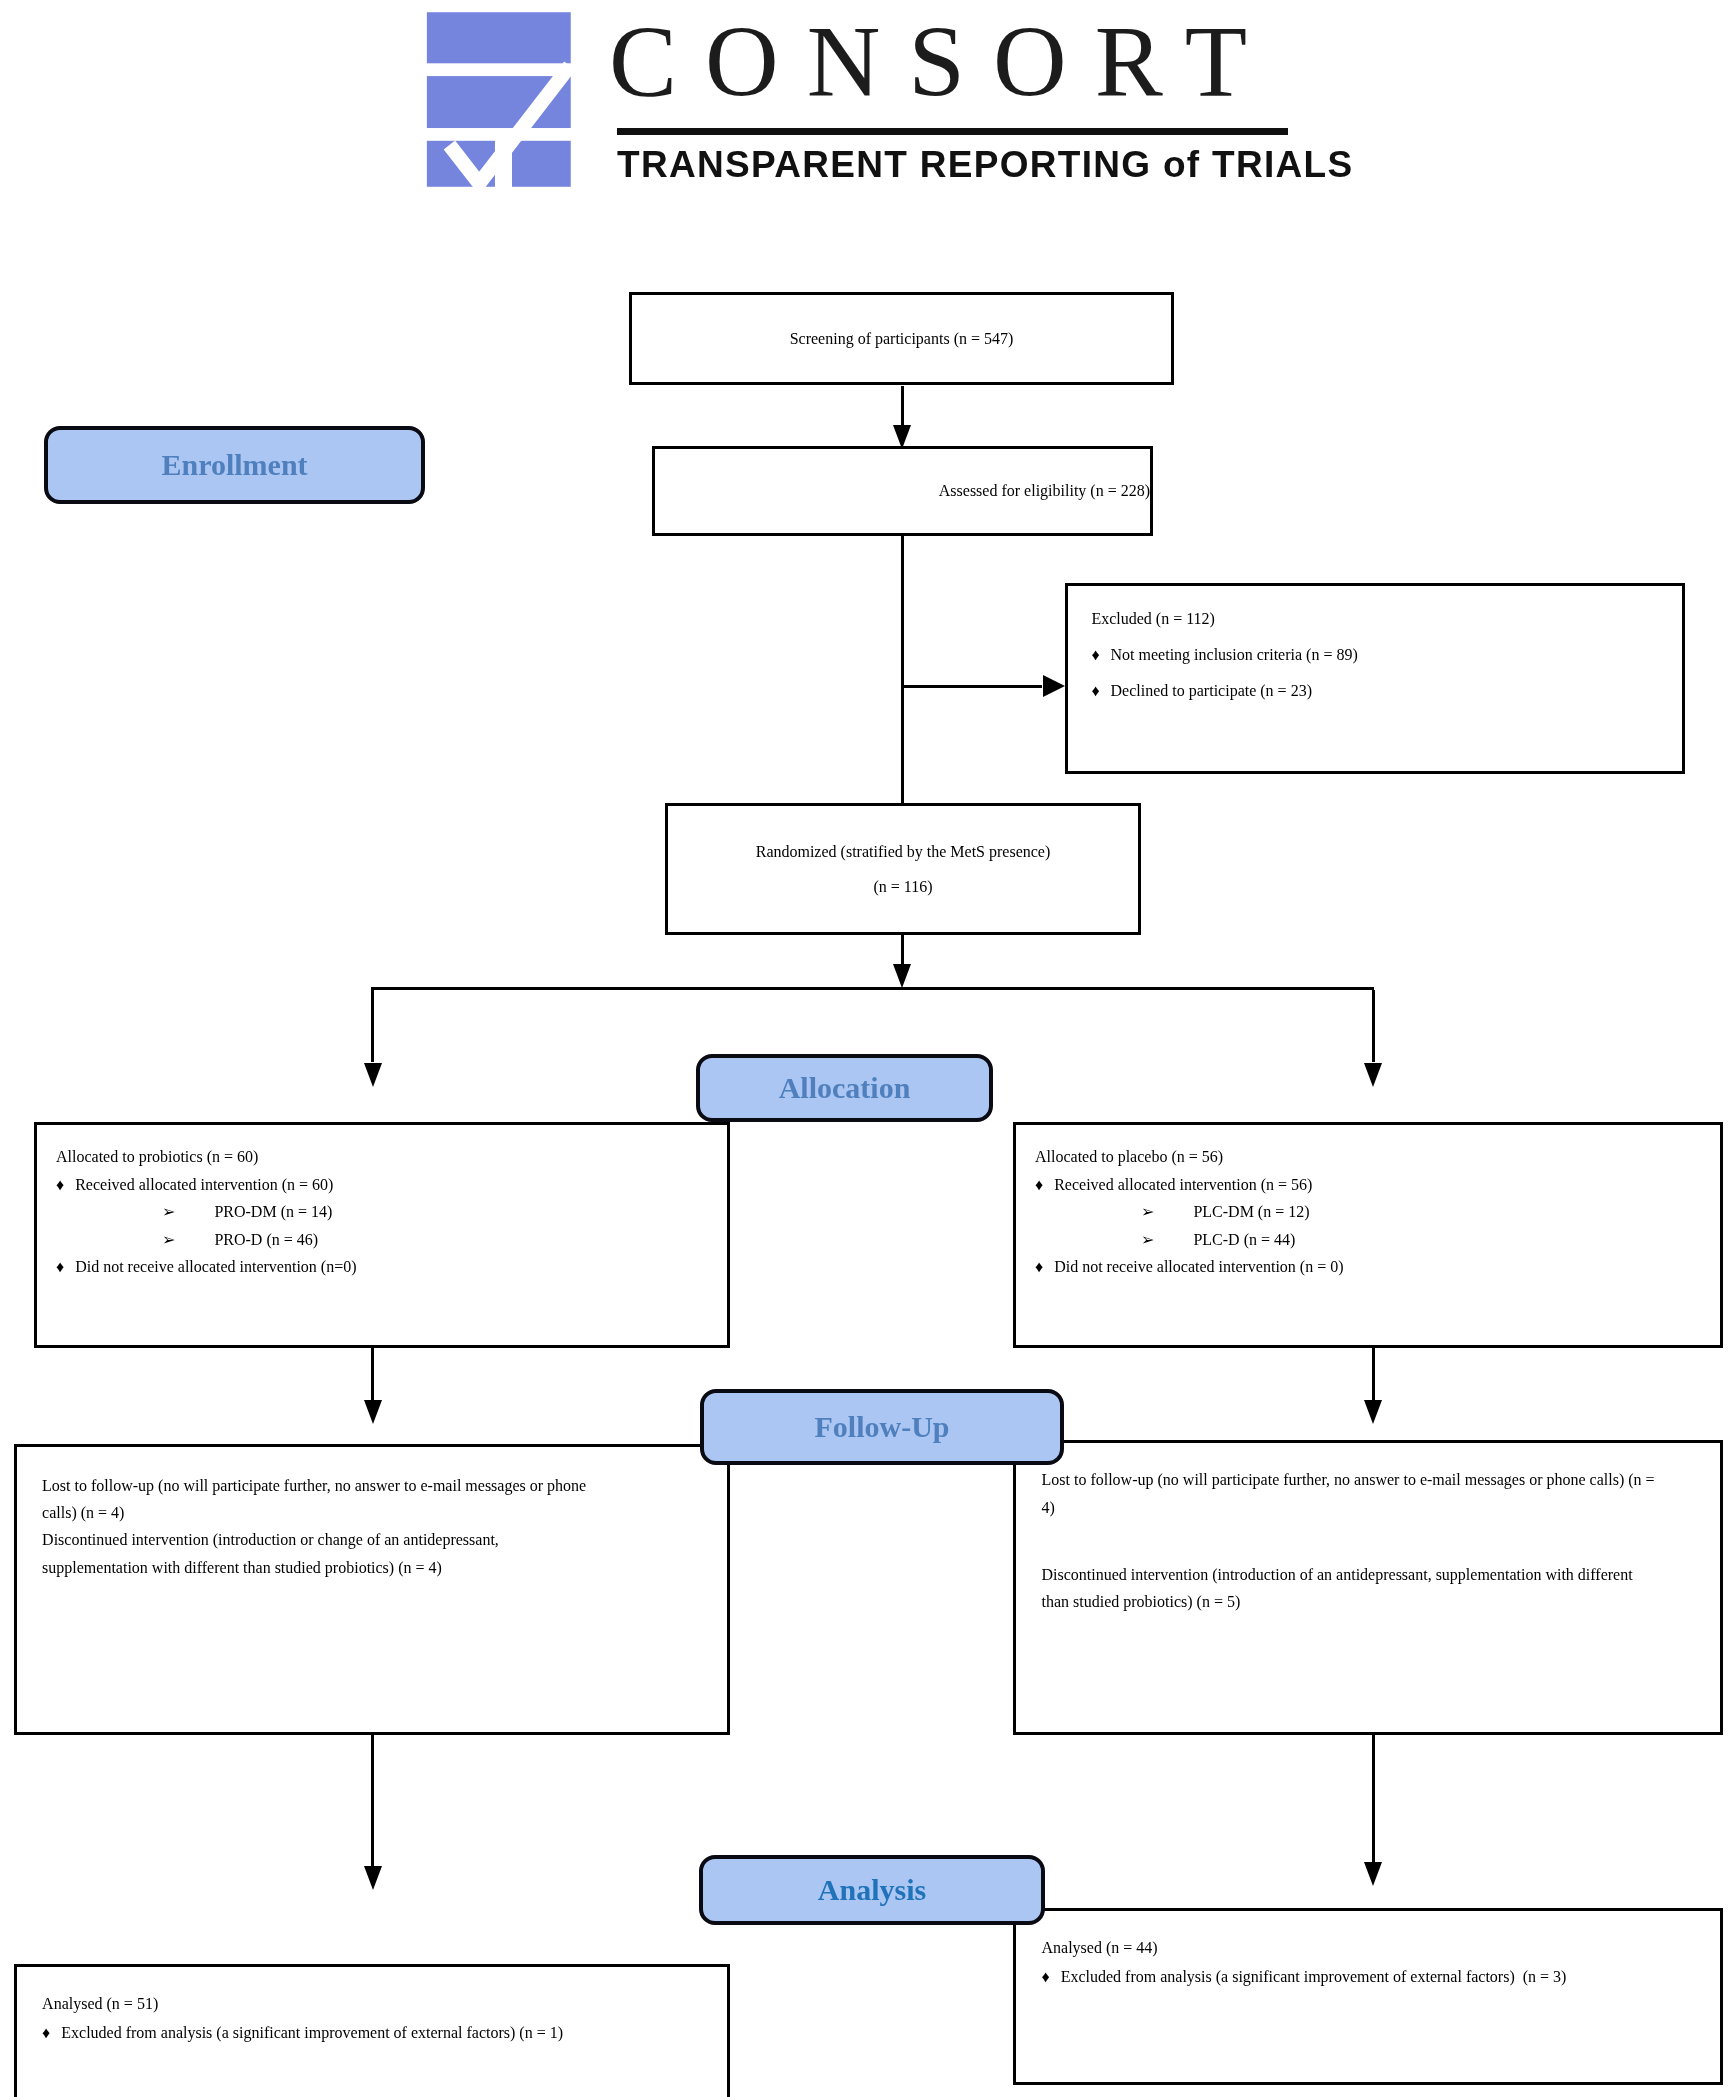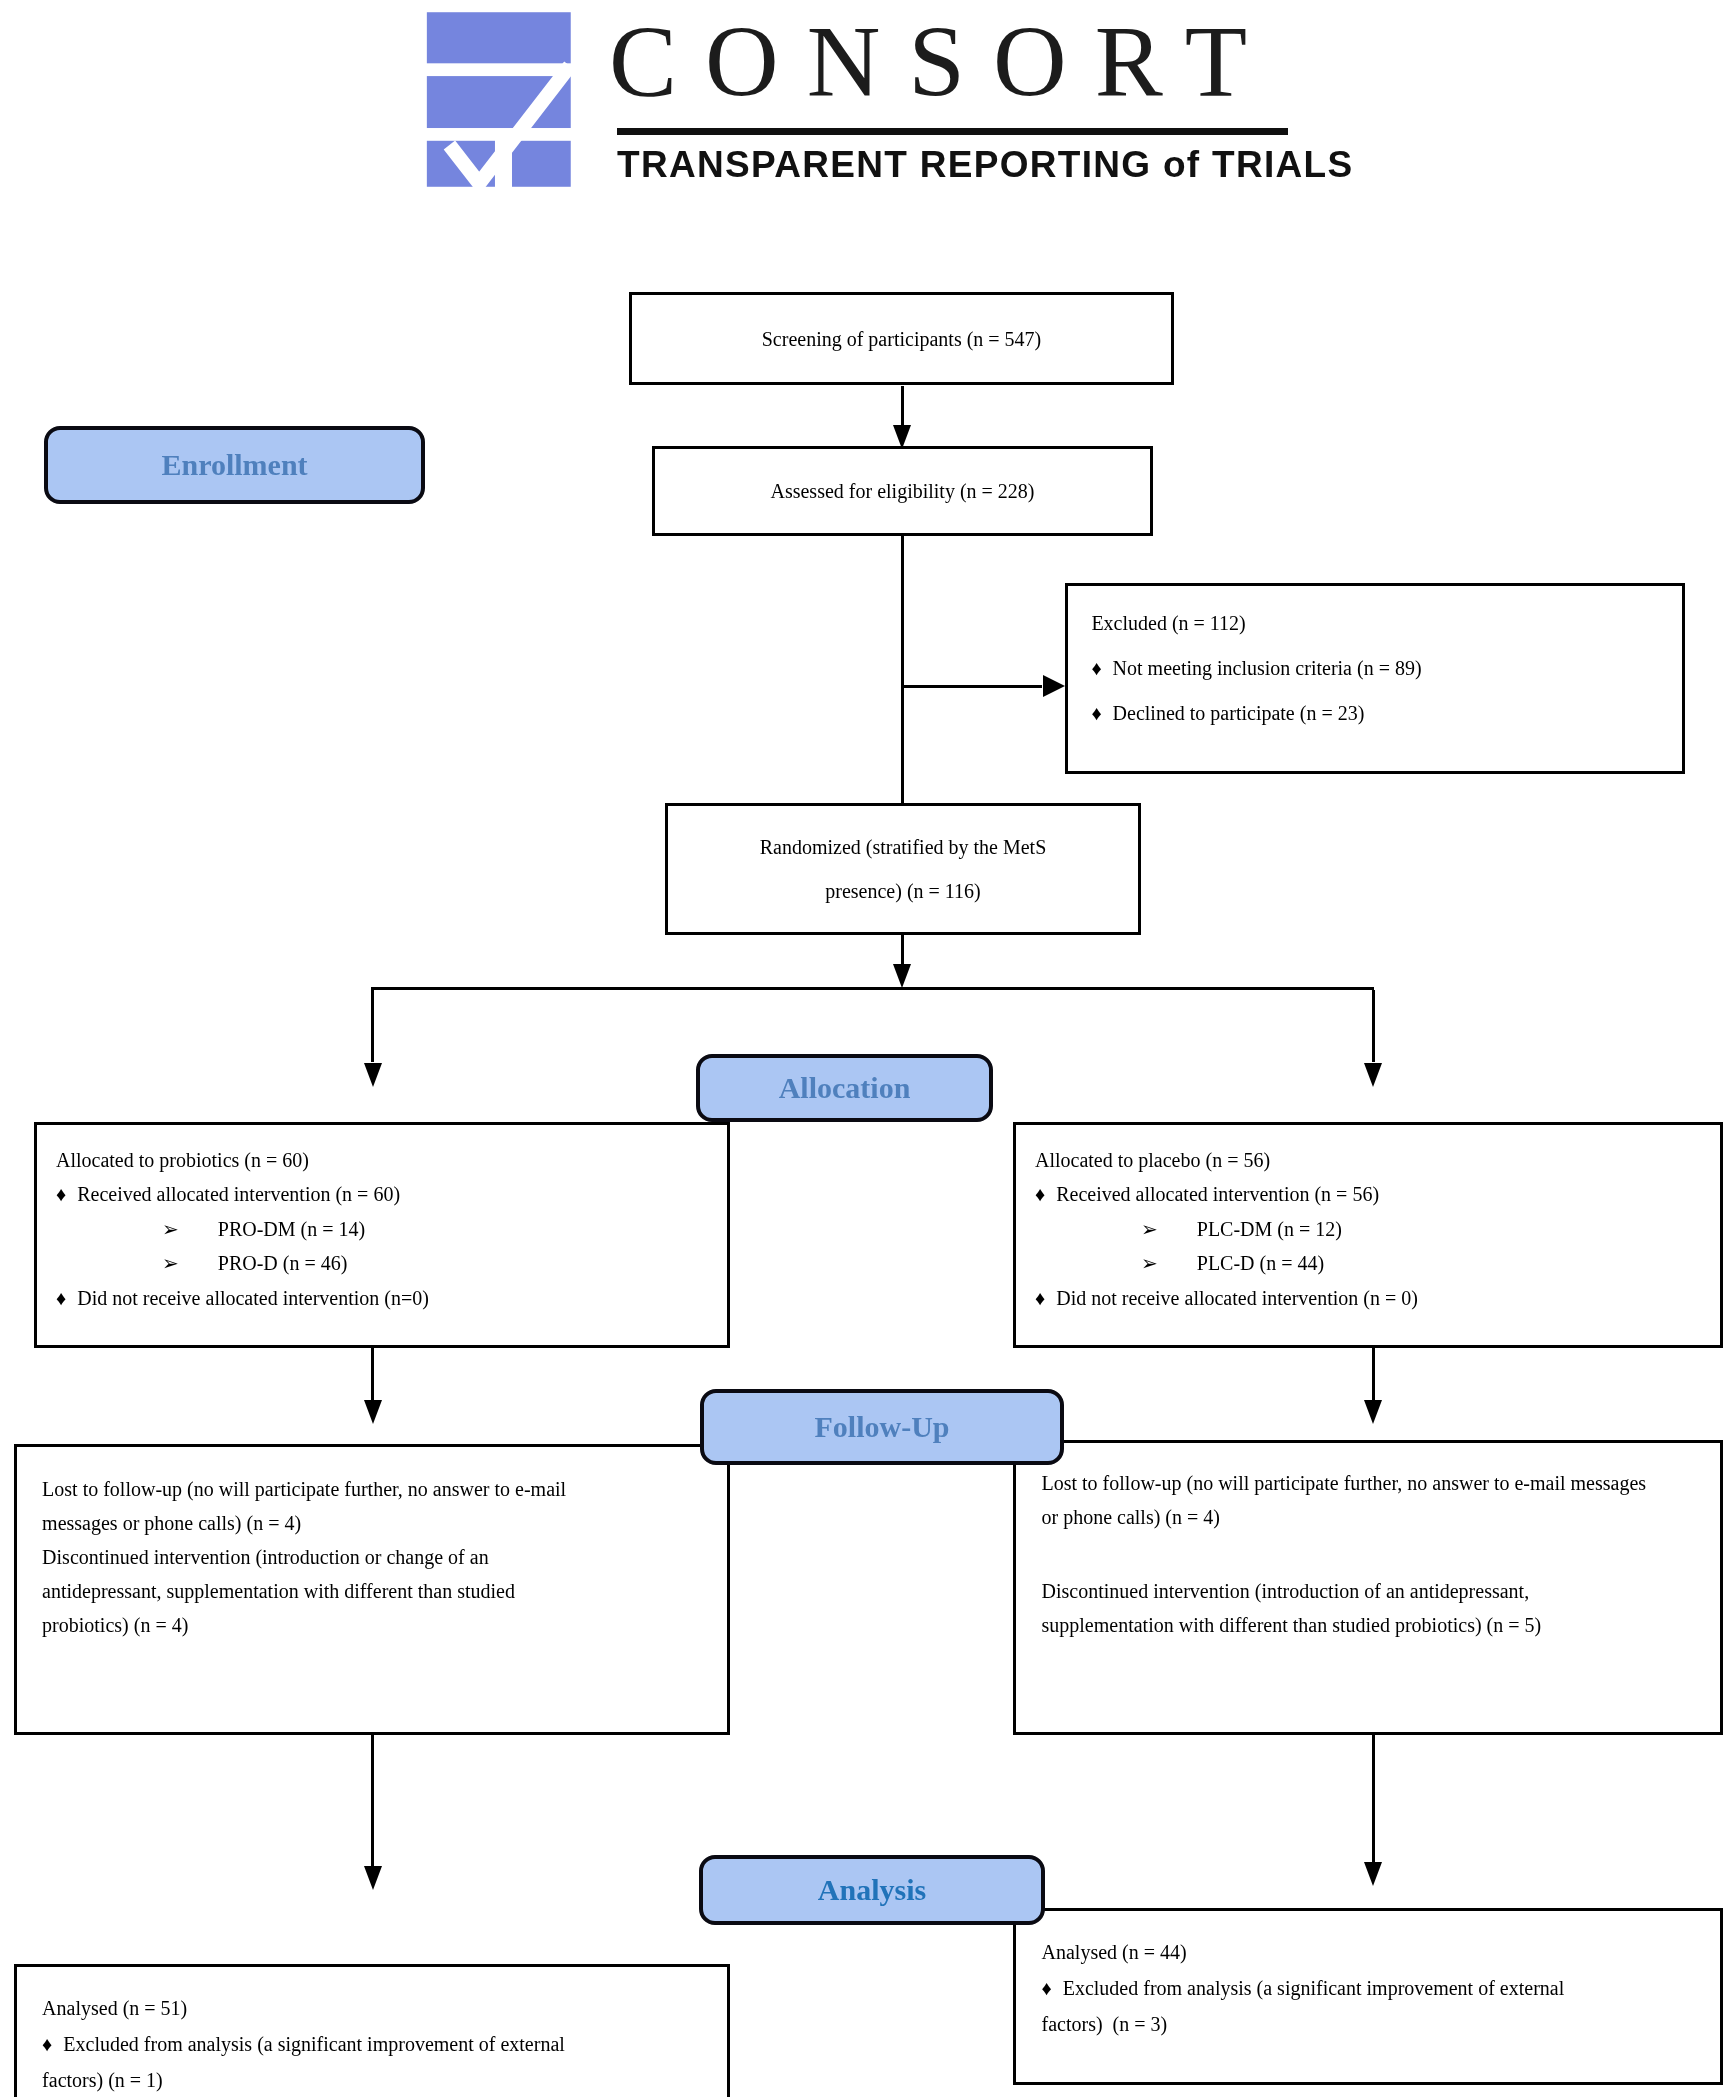--- a/index.html
+++ b/index.html
@@ -11,21 +11,21 @@
   .wordmark{position:absolute;left:609px;top:2.5px;width:690px;height:121px;
             font-size:102px;letter-spacing:28px;color:#1c1c1c;white-space:nowrap;
             font-family:"Liberation Serif","DejaVu Serif",serif;}
   .logo-rule{position:absolute;left:617px;top:128px;width:671px;height:6.8px;background:#101010;}
   .tagline{position:absolute;left:617px;top:144px;width:679px;font-size:37px;font-weight:bold;
            letter-spacing:1.3px;color:#111;font-family:Liberation Sans, sans-serif;
            white-space:nowrap;}
 
   
   .fbox{position:absolute;background:#fff;border:3.4px solid #000;box-sizing:border-box;
-        font-size:20px;z-index:1;}
+        font-size:16px;z-index:1;}
   .centerbox{display:flex;align-items:center;justify-content:center;text-align:center;
              line-height:2.2;}
   .stage{position:absolute;background:#abc6f3;border:4.2px solid #0a0a12;border-radius:16px;
          display:flex;align-items:center;justify-content:center;font-weight:bold;font-size:30px;
          color:#4f80bd;z-index:3;box-sizing:border-box;}
   .stage.analysis{color:#2173b9;}
   .vline,.hline{position:absolute;background:#000;z-index:0;}
   .vline{width:3px;}
   .hline{height:3px;}
   .ah-down{position:absolute;width:0;height:0;border-left:9.3px solid transparent;
@@ -105,21 +105,21 @@
     <span>Follow-Up</span>
   </div>
   <div class="stage analysis" style="left:699px;top:1855px;width:346px;height:70px;">
     <span>Analysis</span>
   </div>
 
   <div class="fbox centerbox" style="left:629px;top:292px;width:545px;height:93px;">
     <span>Screening of participants (n = 547)</span>
   </div>
 
-  <div class="fbox centerbox" style="left:652px;top:446px;width:501px;height:90px;">
+  <div class="fbox centerbox" style="left:652px;top:446px;width:501px;height:90px;justify-content:flex-end;">
     <span>Assessed for eligibility (n = 228)</span>
   </div>
 
   <div class="fbox excluded-box" style="left:1065px;top:583px;width:620px;height:191px;">
     <div>Excluded (n = 112)</div>
     <div><span class="glyph">♦</span><span>Not meeting inclusion criteria (n = 89)</span></div>
     <div><span class="glyph">♦</span><span>Declined to participate (n = 23)</span></div>
   </div>
 
   <div class="fbox centerbox" style="left:665px;top:803px;width:476px;height:132px;">

